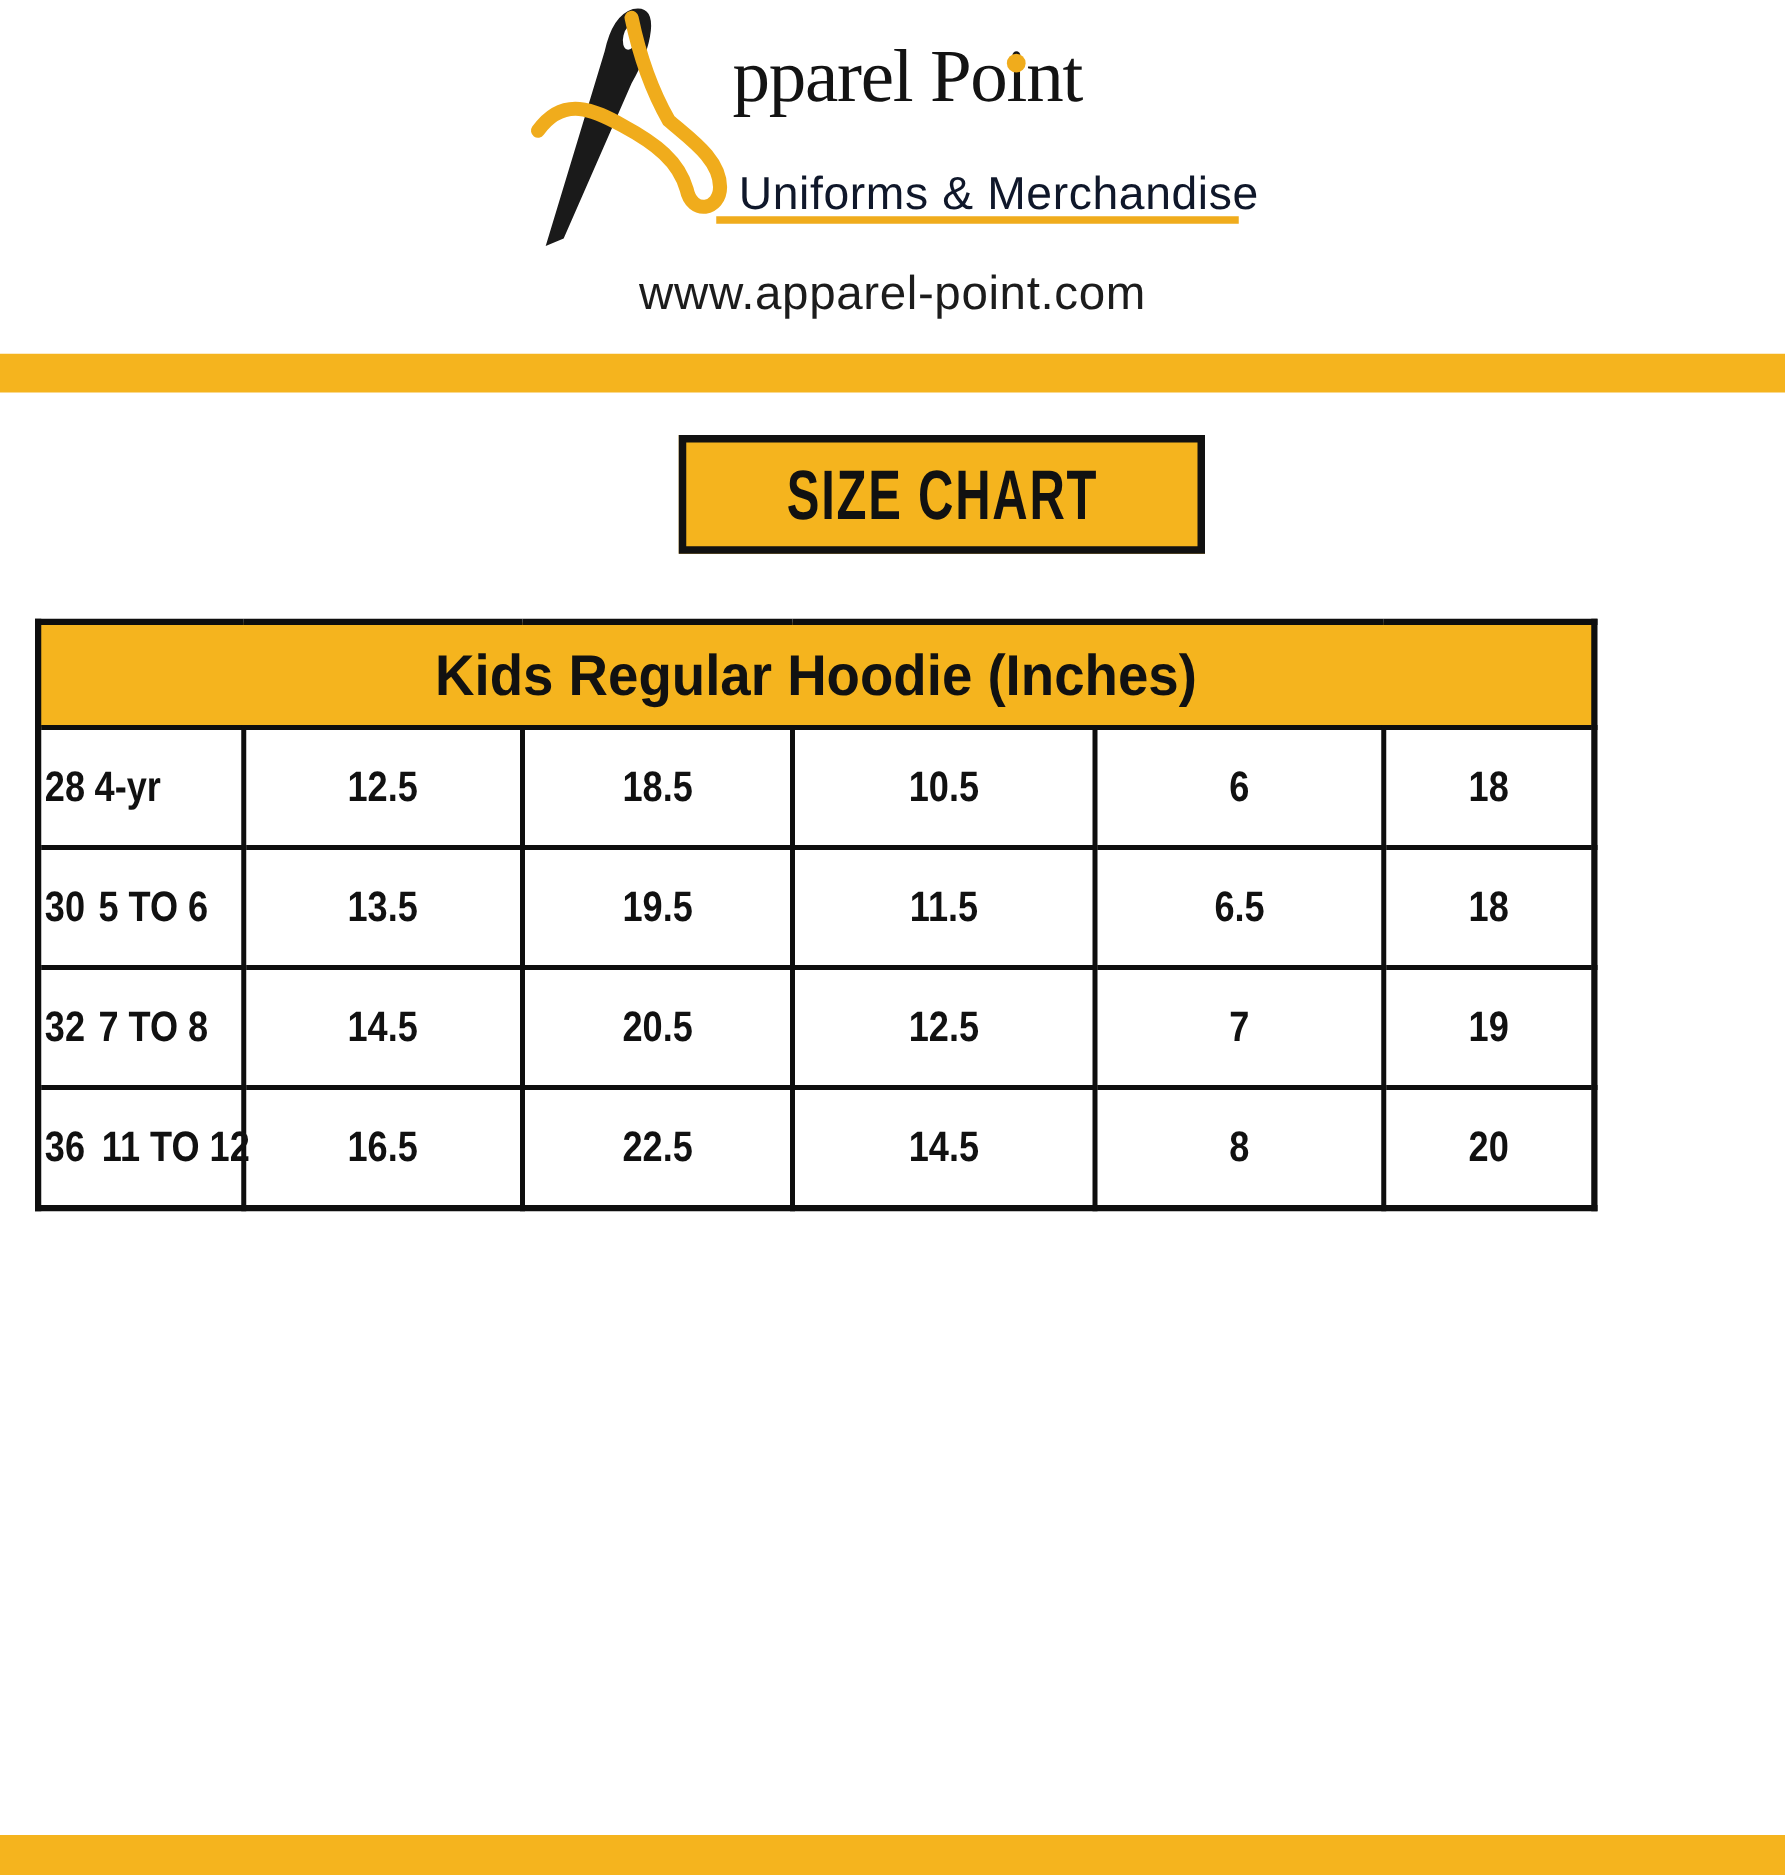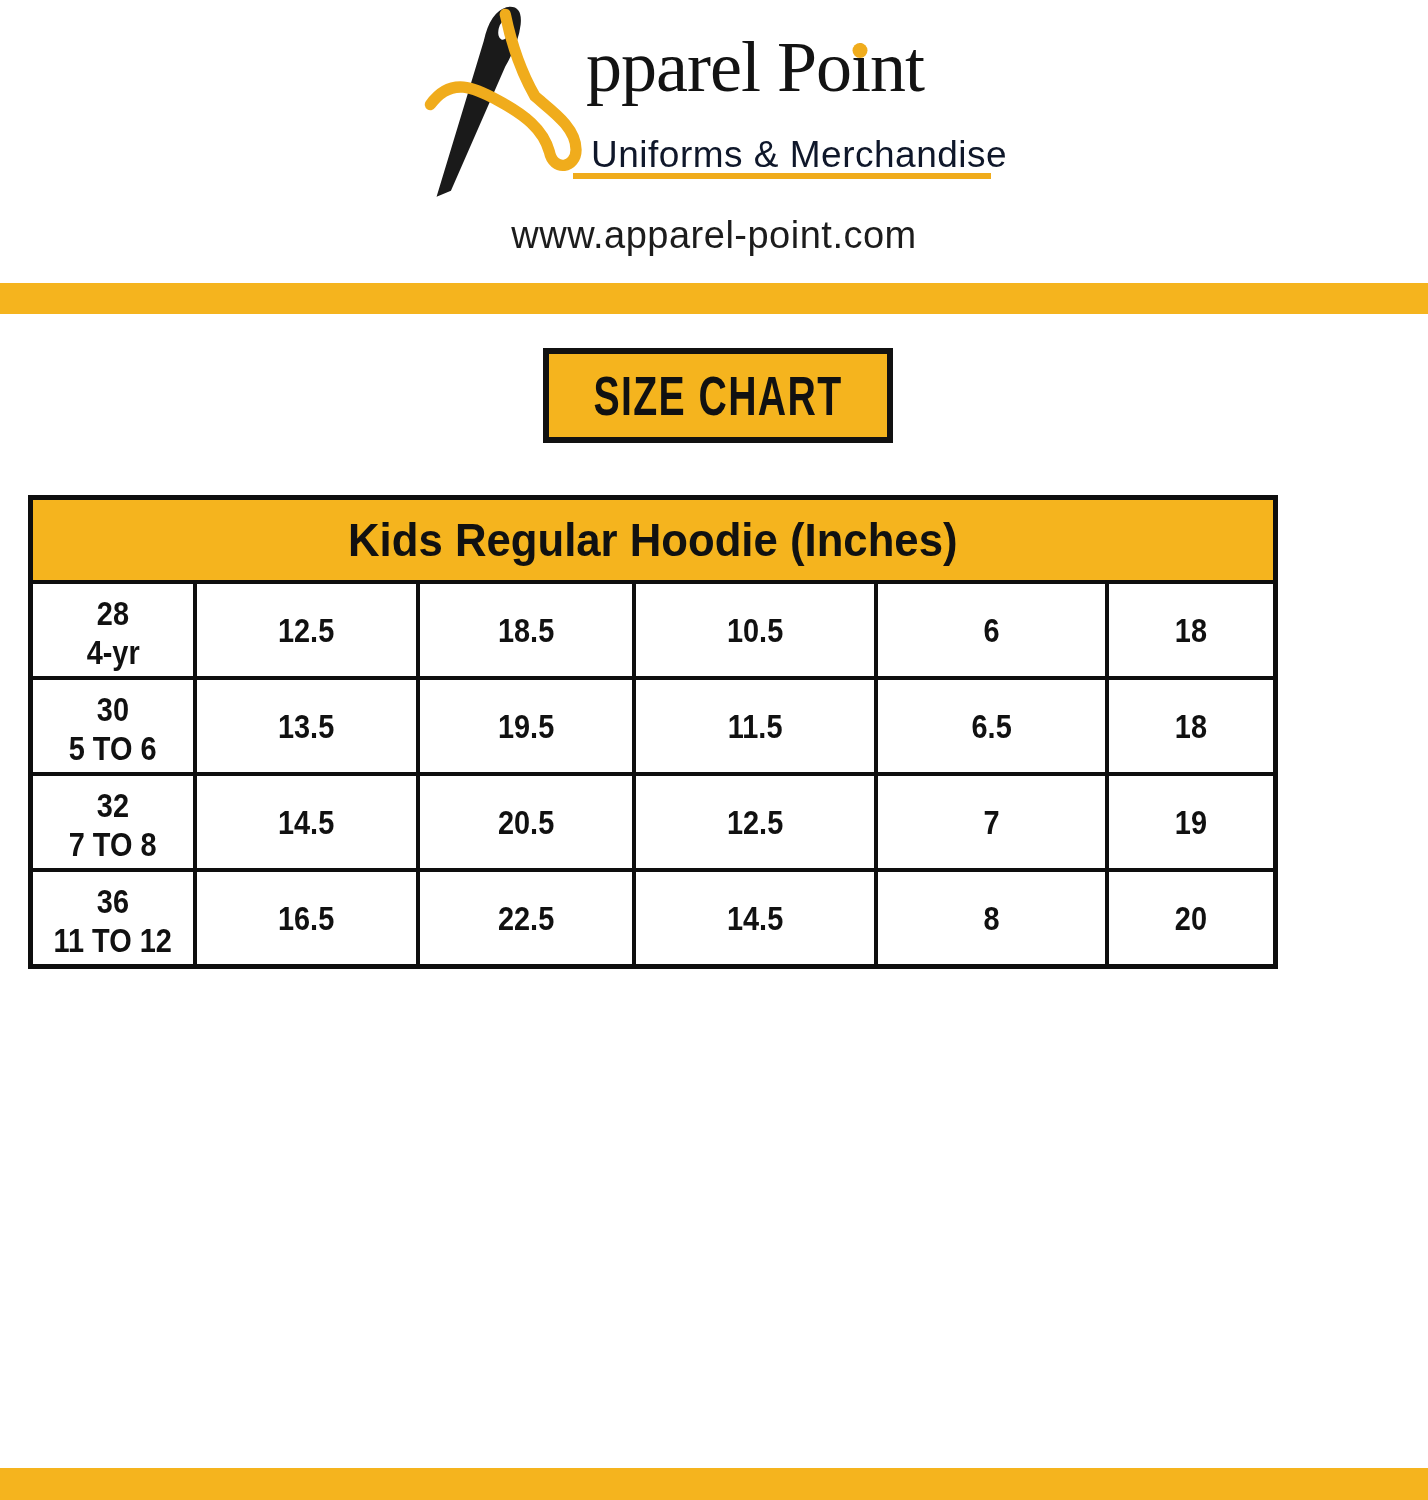--- a/index.html
+++ b/index.html
@@ -9,21 +9,21 @@
   }
   html,body{margin:0;padding:0;background:#ffffff;}
   body{font-family:"Liberation Sans","DejaVu Sans",sans-serif;color:var(--ink);}
   #page{position:relative;width:1428px;height:1500px;background:#ffffff;overflow:hidden;}
 
   
   .logo-svg{position:absolute;left:423px;top:2px;width:182px;height:200px;}
   .brand-line{
     position:absolute;left:586px;top:30px;
     font-family:"Liberation Serif","DejaVu Serif",serif;
-    font-size:72px;line-height:1.05;color:#131313;
+    font-size:60px;line-height:1.05;color:#131313;
     letter-spacing:-1px;white-space:nowrap;
   }
   .logo-i{position:relative;display:inline-block;}
   .logo-i::after{
     content:"";position:absolute;top:13px;left:50%;
     width:15px;height:15px;border-radius:50%;
     background:var(--gold);transform:translateX(-50%);
   }
   .tagline{
     position:absolute;left:591px;top:134px;
@@ -34,21 +34,21 @@
     position:absolute;left:0;top:214px;width:100%;
     text-align:center;font-size:38px;color:#1c1c1c;letter-spacing:0.5px;
   }
 
   
   .bar-top{position:absolute;left:0;top:283px;width:100%;height:31px;background:var(--accent);}
   .bar-bottom{position:absolute;left:0;top:1468px;width:100%;height:32px;background:var(--accent);}
 
   
   .size-chart-box{
-    position:absolute;left:543px;top:348px;width:350px;height:95px;
+    position:absolute;left:543px;top:348px;width:421px;height:95px;
     box-sizing:border-box;border:6px solid #111;background:var(--accent);
     display:flex;align-items:center;justify-content:center;
   }
   .size-chart-text{
     display:inline-block;font-weight:700;font-size:56px;letter-spacing:2px;
     transform:scaleX(0.70);white-space:nowrap;color:#111;
   }
 
   
   .chart-table{
@@ -56,21 +56,21 @@
     border-collapse:collapse;table-layout:fixed;
     border:5px solid #0e0e0e;
   }
   .chart-table td{border:4px solid #0e0e0e;text-align:center;vertical-align:middle;padding:0;}
   .title-row td{height:80px;background:var(--accent);}
   .title-text{display:inline-block;font-weight:700;font-size:46px;transform:scaleX(0.95);white-space:nowrap;}
   .head-row td{height:84px;background:#fff;}
   .data-row td{height:92px;background:#fff;}
   .cnd{display:inline-block;font-weight:700;font-size:34px;transform:scaleX(0.85);white-space:nowrap;}
   .size-wrap{
-    display:flex;flex-direction:column;justify-content:flex-start;align-items:center;
+    display:flex;flex-direction:row;justify-content:flex-start;align-items:center;
     height:72px;margin:0 auto;
   }
 </style>
 </head>
 <body>
 
 <div id="page">
 
   <svg class="logo-svg" viewBox="0 0 175 195" aria-hidden="true">
     <path d="M 12 190 L 58 38 Q 64 10 80 5 Q 96 2 94 22 Q 92 40 79 63 L 26 184 Z" fill="#1a1a1a"></path>

